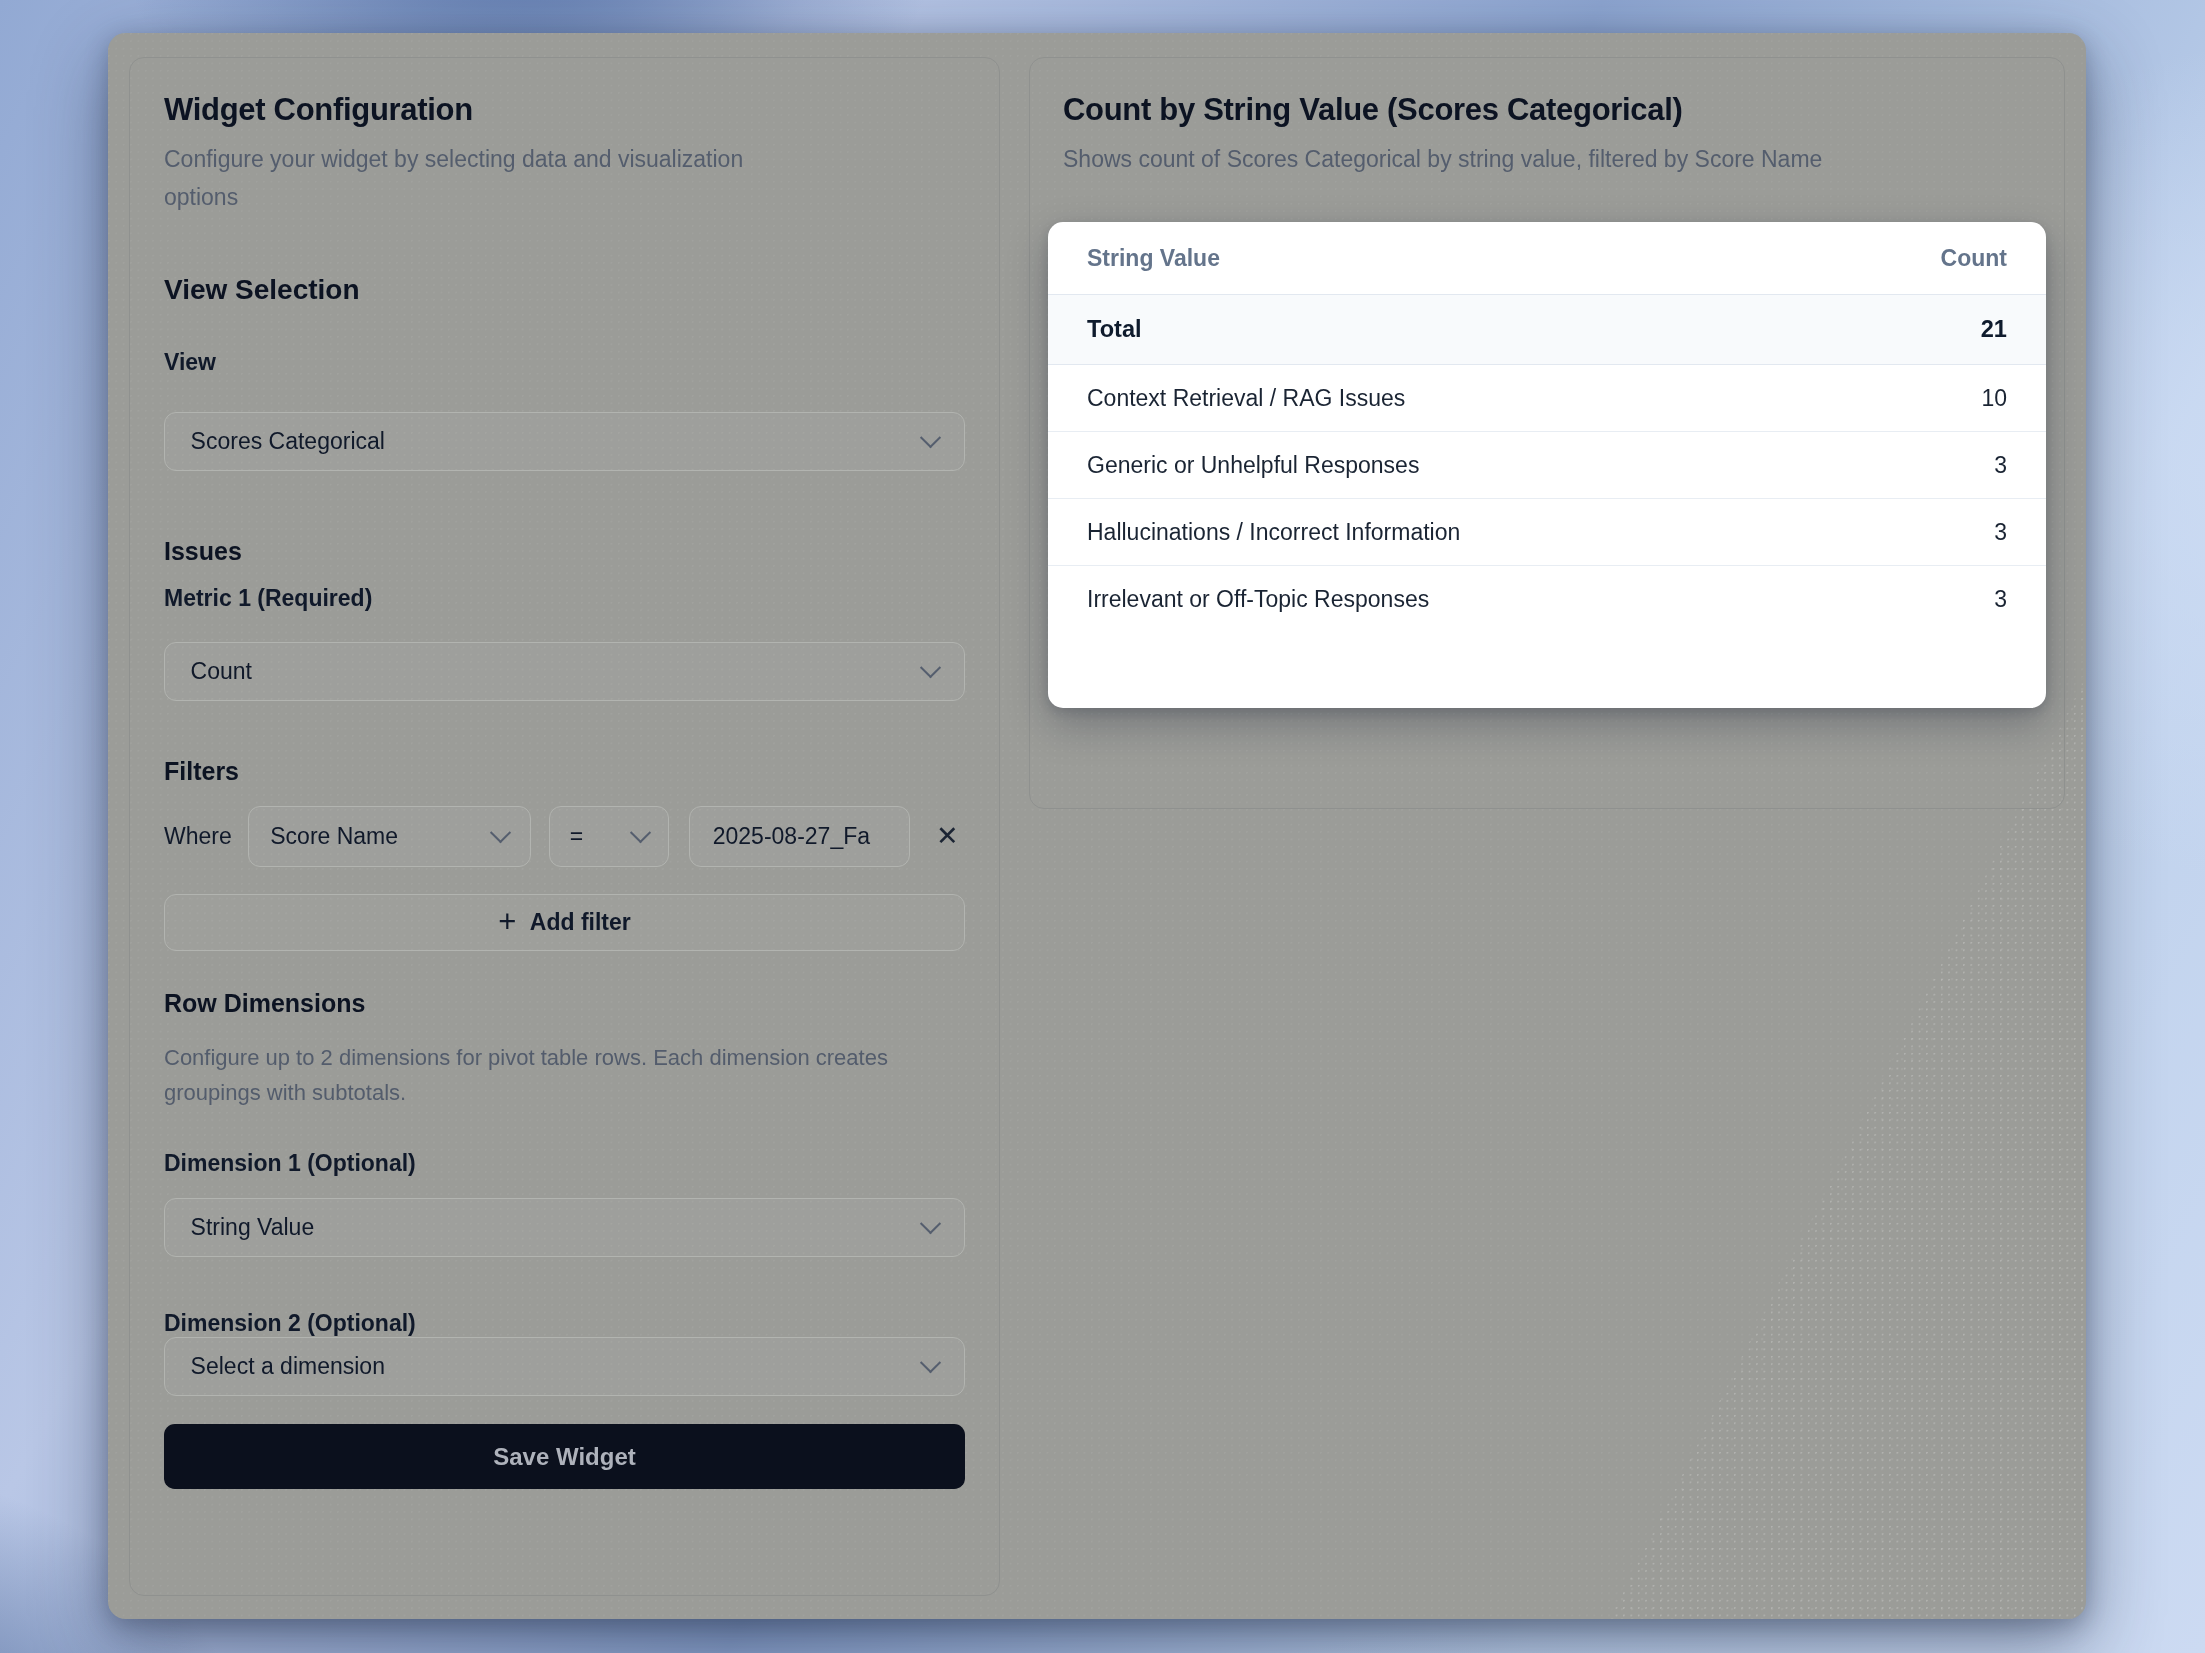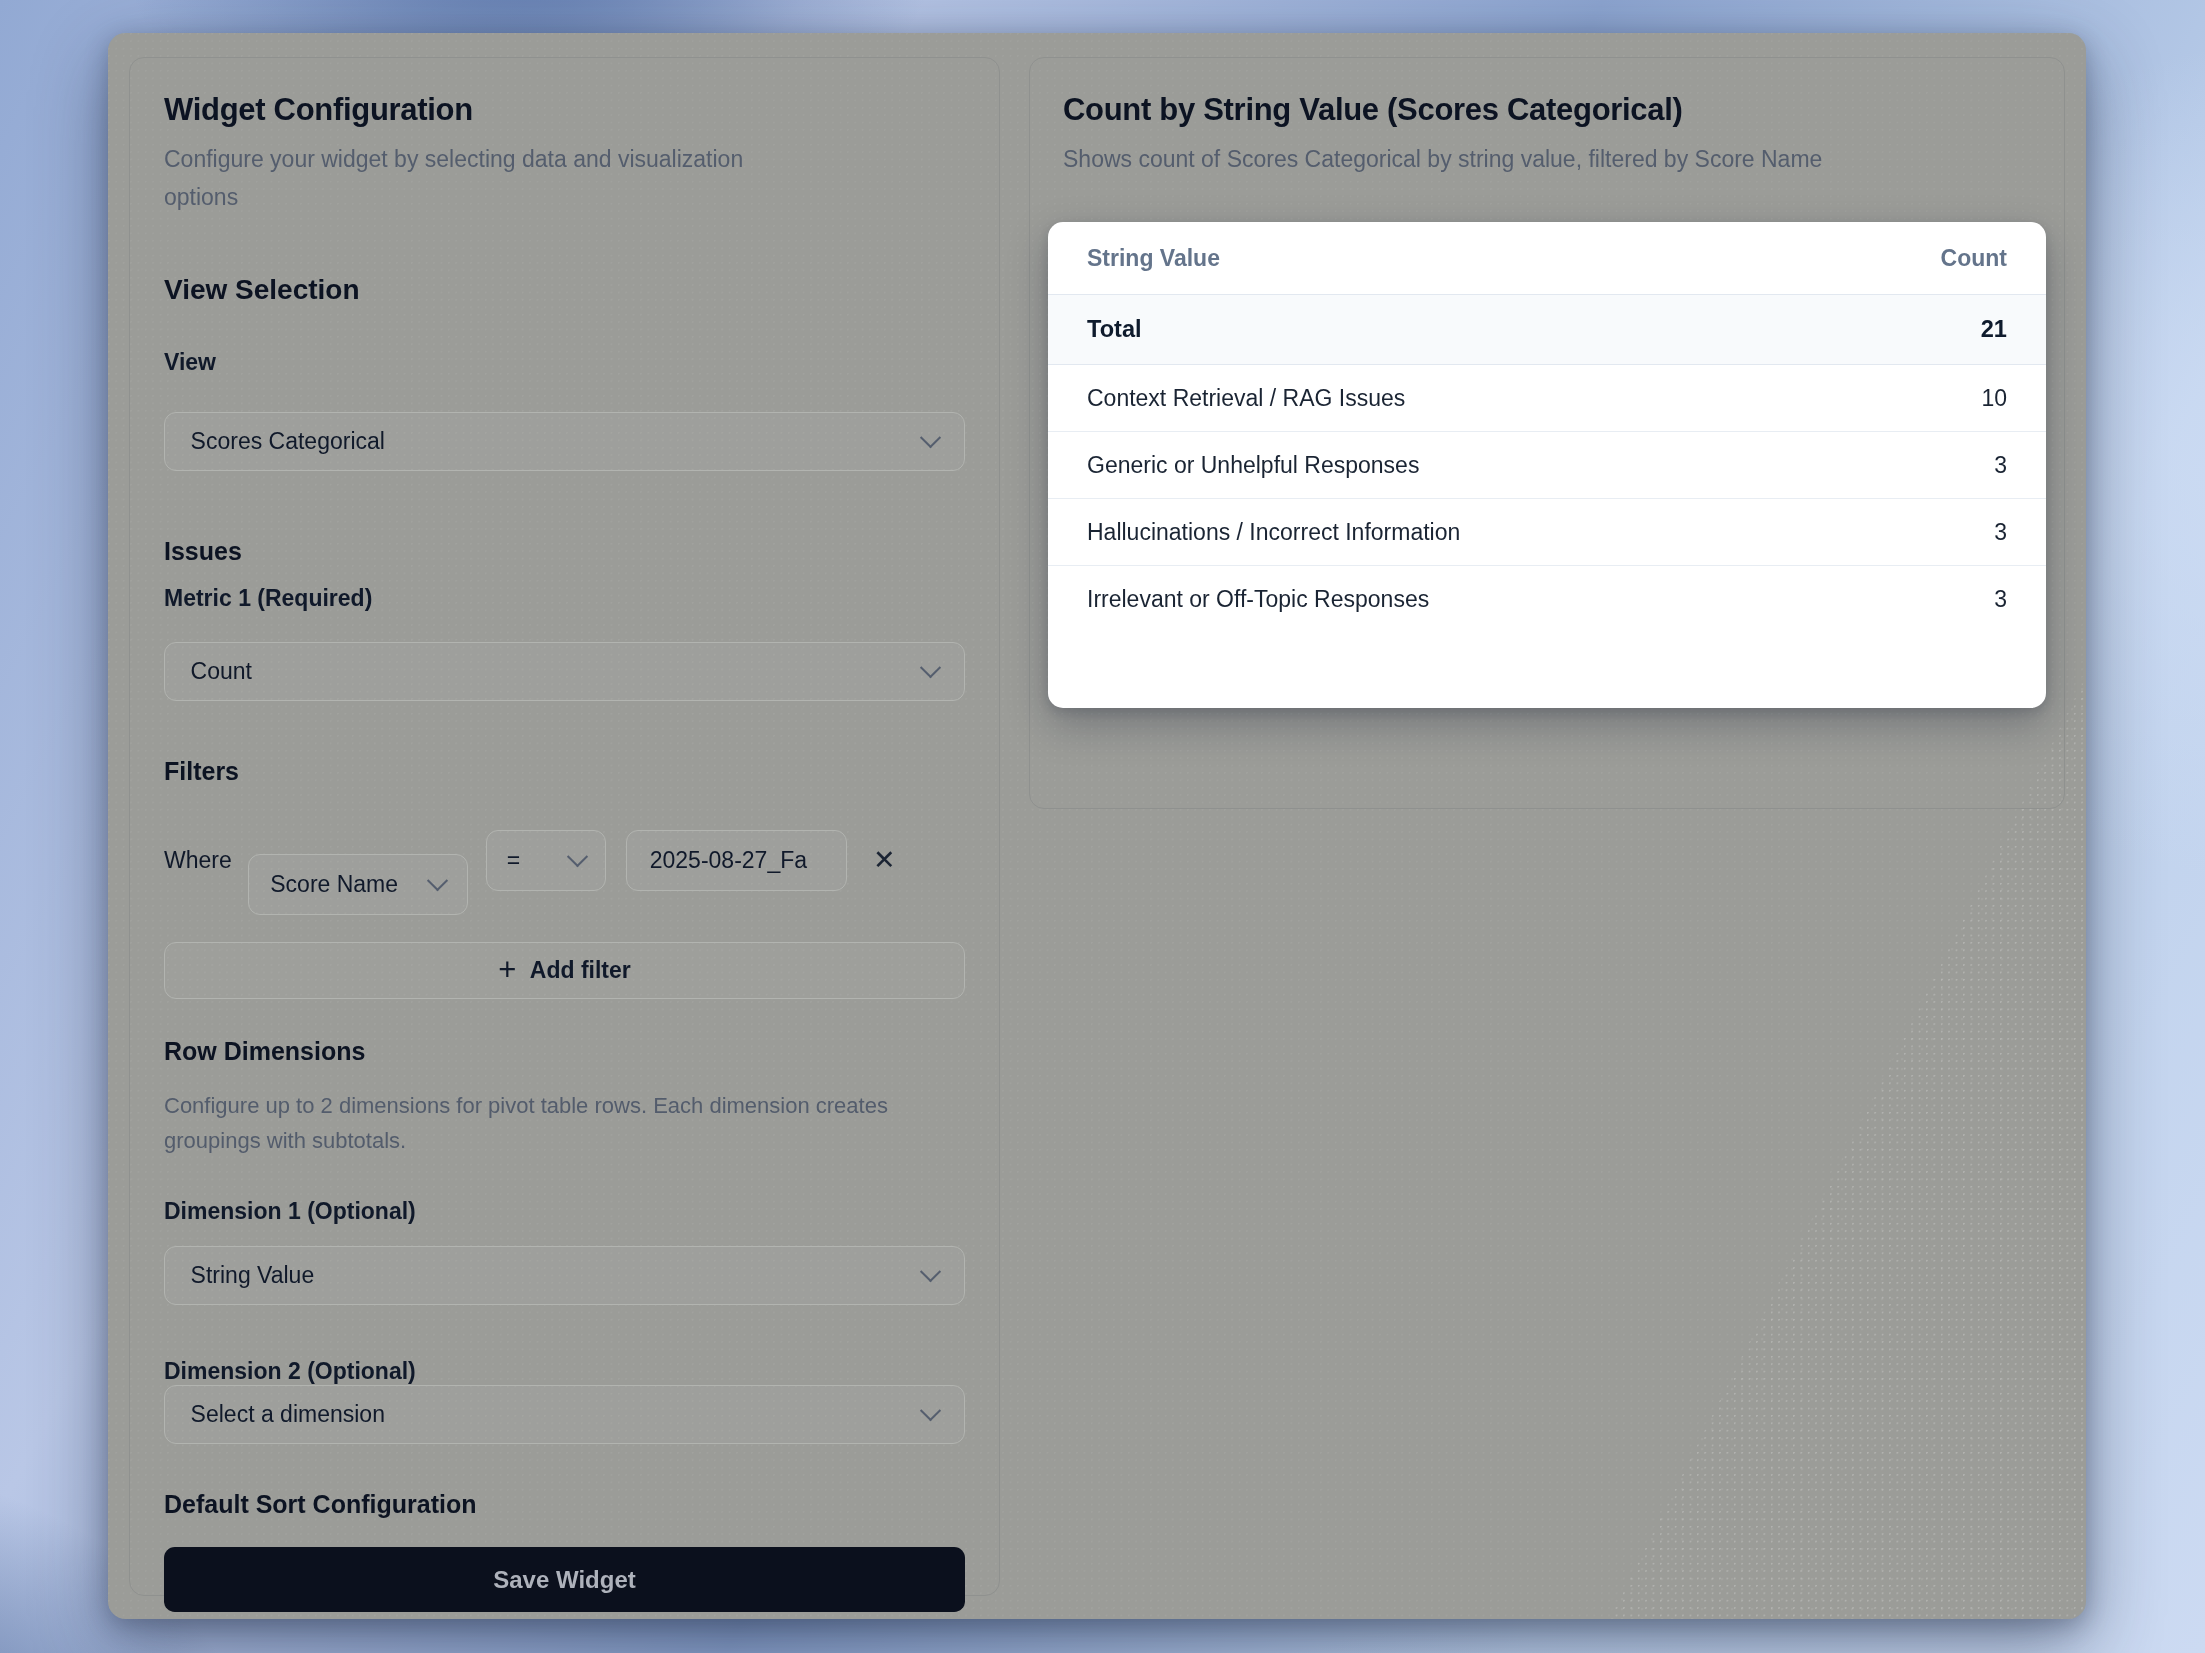--- a/index.html
+++ b/index.html
@@ -51,21 +51,21 @@
     background:rgba(255,255,255,.04);
     display:flex; align-items:center; justify-content:space-between;
     padding:0 25.6px; font-size:23px; color:#10192a; cursor:pointer;
     white-space:nowrap; overflow:hidden;
   }
   .chev { width:15px; height:15px; border-right:2.7px solid #555e6e; border-bottom:2.7px solid #555e6e;
     transform:rotate(45deg) translate(-2.7px,-2.7px); flex:none; margin-left:16px; }
   .filter-row { display:flex; align-items:center; margin-top:20px; }
   .filter-row .select, .filter-row .text-input { height:61px; }
   .where { font-size:23px; font-weight:500; color:#10192a; margin-right:16px; }
-  .sel-field { width:220px; padding:0 21.5px;margin-top:48px; }
+  .sel-field { width:283px; padding:0 21.5px; }
   .sel-op { width:120px; padding:0 20px; }
   .val-input { width:221px; padding:0 23px; cursor:text; }
   .x-btn { background:none; border:none; font-size:27px; color:#1b2433; margin-left:20px;
     width:35px; height:35px; display:flex; align-items:center; justify-content:center; cursor:pointer; }
   .add-filter { margin-top:27px; width:100%; height:57px; border:1.3px solid #b2b4b0; border-radius:12px;
     background:rgba(255,255,255,.03); display:flex; align-items:center; justify-content:center; gap:13.5px;
     font-size:23px; font-weight:600; color:#10192a; cursor:pointer; }
   .add-filter .plus { font-size:31px; font-weight:400; line-height:0; }
   .desc { font-size:22px; color:#535c6c; line-height:35px; margin-top:22px; }
   .save-btn { margin-top:28px; width:100%; height:65px; border:none; border-radius:10.8px;
@@ -158,21 +158,20 @@
       <span>String Value</span>
       <span class="chev"></span>
     </div>
 
     <div class="field-label mt-dim2-label">Dimension 2 (Optional)</div>
     <div class="select mt-select-dim2">
       <span>Select a dimension</span>
       <span class="chev"></span>
     </div>
 
-    <div class="h3 mt-sort">Default Sort Configuration</div>
 
     <button class="save-btn">Save Widget</button>
   </div>
 
   <div class="card card-preview">
     <div class="preview-head">
       <div class="h1">Count by String Value (Scores Categorical)</div>
       <div class="subtitle">Shows count of Scores Categorical by string value, filtered by Score Name</div>
     </div>
 

